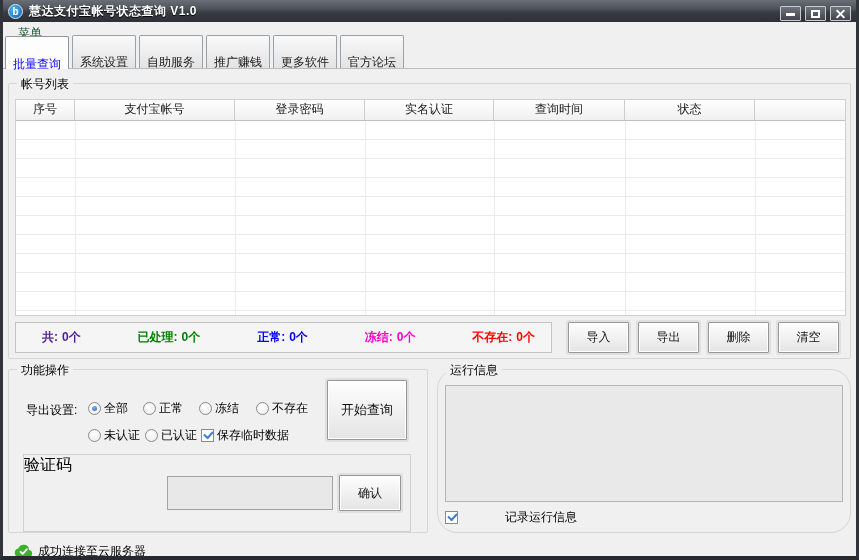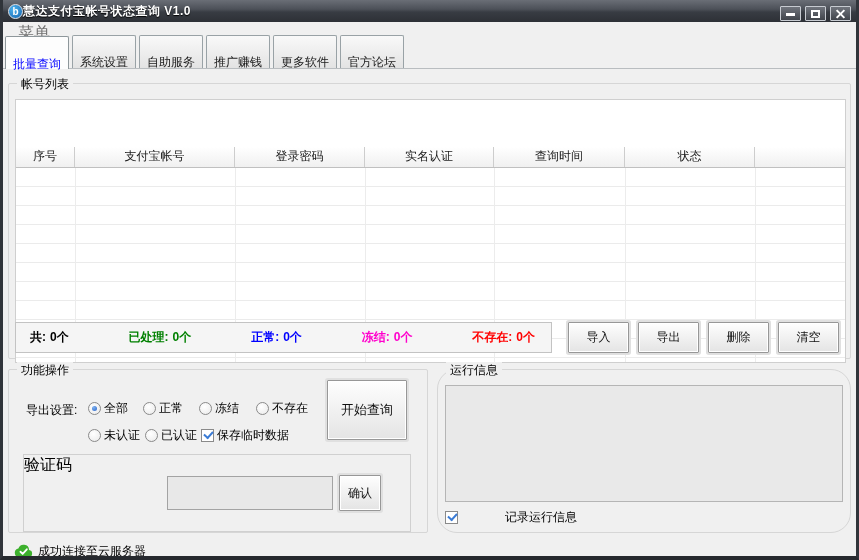--- a/index.html
+++ b/index.html
@@ -4,51 +4,51 @@
 <style>
   html,body{margin:0;padding:0;background:#9aa0a6;font-family:"Liberation Sans","DejaVu Sans",sans-serif;}
   *{box-sizing:border-box;}
   .window{position:relative;width:859px;height:560px;background:#f0f0f0;
     border-left:3px solid #30343a;border-right:3px solid #30343a;border-bottom:4px solid #26292e;overflow:hidden;}
   
   .titlebar{position:relative;height:22px;background:linear-gradient(180deg,#6a6e76 0%,#4c5058 42%,#383c43 55%,#2d3036 100%);
     display:flex;align-items:center;padding-left:5px;}
   .appicon{width:15px;height:15px;border-radius:50%;background:radial-gradient(circle at 35% 30%,#4db3ef,#1565b0);
     border:1px solid #dfe6ee;color:#fff;font-size:10px;font-weight:bold;text-align:center;line-height:13px;flex:0 0 auto;}
-  .title{color:#ffffff;font-size:12px;font-weight:bold;letter-spacing:.5px;
+  .title{color:#ffffff;font-size:12px;font-weight:bold;margin-left:6px;letter-spacing:.5px;
     text-shadow:0 1px 1px #000;white-space:nowrap;}
   .winbtns{position:absolute;right:5px;top:6px;display:flex;}
   .winbtn{width:21px;height:15px;margin-left:4px;border:1px solid #c7cbd1;border-radius:1px;
     background:linear-gradient(180deg,#70747c,#41454c);position:relative;cursor:pointer;}
   .glyph-min{position:absolute;left:5px;top:6px;width:9px;height:3px;background:#fff;}
   .glyph-max{position:absolute;left:5px;top:3px;width:9px;height:8px;border:2px solid #fff;}
   .glyph-close-a,.glyph-close-b{position:absolute;left:4px;top:6px;width:11px;height:2px;background:#fff;}
   .glyph-close-a{transform:rotate(45deg);}
   .glyph-close-b{transform:rotate(-45deg);}
   
   .menubar{height:23px;background:#f0f0f0;display:flex;align-items:center;padding-left:10px;}
-  .menu-item{font-size:16px;color:#737373;padding:2px 5px;cursor:default;}
+  .menu-item{font-size:12px;color:#14532d;padding:2px 5px;cursor:default;}
   .tabstrip{height:23px;display:flex;align-items:flex-end;padding-left:2px;position:relative;z-index:2;}
   .tab{height:21px;line-height:20px;padding:16px 7px;margin-right:3px;font-size:12px;color:#1a1a1a;
     background:linear-gradient(180deg,#f9f9f9,#e3e3e3);border:1px solid #99a2a6;border-bottom:none;
     border-radius:2px 2px 0 0;cursor:pointer;white-space:nowrap;}
   .tab.active{height:23px;line-height:22px;background:#fdfdfd;color:#0000ff;margin-bottom:-1px;
     border-color:#8e979b;}
   .page{position:absolute;left:0;right:0;top:68px;bottom:0;background:#f0f0f0;border-top:1px solid #b9bdc0;}
   
   .groupbox{position:absolute;border:1px solid #d6d6d6;border-radius:2px;}
   .groupbox>.gb-title{position:absolute;top:-8px;left:8px;background:#f0f0f0;padding:0 4px;font-size:12px;color:#000;}
   #gb-accounts{left:5px;top:14px;width:843px;height:276px;}
   #gb-ops{left:5px;top:300px;width:420px;height:164px;}
   #gb-captcha{position:absolute;left:14px;top:84px;width:388px;height:78px;border:1px solid #d0d0d0;}
   #gb-runinfo{left:434px;top:300px;width:414px;height:164px;border-radius:20px;}
   
   .table{position:absolute;left:6px;top:15px;width:831px;border:1px solid #cfcfcf;background:#fff;}
   .thead{display:flex;height:21px;background:linear-gradient(180deg,#ffffff,#f0f0f0);
-    border-bottom:1px solid #c0c0c0;margin-top:47px;}
+    border-bottom:1px solid #c0c0c0;}
   .th{font-size:12px;color:#1a1a1a;text-align:center;line-height:19px;border-right:1px solid #cdcdcd;
     overflow:hidden;white-space:nowrap;cursor:default;}
   .c0{width:59px;} .c1{width:160px;} .c2{width:130px;} .c3{width:129px;} .c4{width:131px;} .c5{width:130px;}
   .c6{flex:1;border-right:none;}
   .tbody{position:relative;height:194px;
     background:repeating-linear-gradient(180deg,#ffffff 0px,#ffffff 18px,#ebebeb 18px,#ebebeb 19px);}
   .vline{position:absolute;top:0;bottom:0;width:1px;background:#ececec;}
   
   .stats{position:absolute;left:6px;top:238px;width:537px;height:31px;border:1px solid #c3c3c3;
     background:#f5f5f5;display:flex;align-items:center;justify-content:space-between;padding:0 16px 0 14px;}
@@ -66,21 +66,21 @@
     background:radial-gradient(circle at 40% 35%,#ffffff,#e9e9e9);position:relative;flex:0 0 auto;}
   .ctl.checked .radio::after{content:"";position:absolute;left:3px;top:3px;width:5px;height:5px;border-radius:50%;
     background:radial-gradient(circle at 35% 30%,#7db1f0,#2c66c9);}
   .checkbox{width:13px;height:13px;border:1px solid #8a8a8a;background:#fff;position:relative;flex:0 0 auto;}
   .ctl.checked .checkbox::after{content:"";position:absolute;left:2px;top:1px;width:7px;height:4px;
     border-left:2px solid #3a7bd5;border-bottom:2px solid #3a7bd5;transform:rotate(-48deg);}
   .ctl-label{font-size:12px;color:#000;margin-left:3px;white-space:nowrap;}
   #btn-start{position:absolute;left:318px;top:10px;width:80px;height:60px;font-size:13px;}
   .captcha-input{position:absolute;left:143px;top:21px;width:166px;height:34px;background:#e8e8e8;
     border:1px solid #a3a3a3;font-size:13px;padding:0 6px;font-family:inherit;}
-  #btn-confirm{position:absolute;left:315px;top:20px;width:42px;height:36px;}
+  #btn-confirm{position:absolute;left:315px;top:20px;width:62px;height:36px;}
   
   .log{position:absolute;left:7px;top:15px;width:398px;height:117px;background:#e9e9e9;
     border:1px solid #b5b5b5;resize:none;font-family:inherit;font-size:12px;padding:2px 4px;}
   #chk-record{left:7px;top:139px;gap:44px;}
   
   .statusbar{position:absolute;left:0;right:0;top:470px;height:24px;display:flex;align-items:center;padding-left:11px;}
   .status-text{font-size:12px;color:#000;margin-left:5px;}
 </style>
 </head>
 <body>
@@ -136,21 +136,21 @@
           <div class="vline" style="left:59px"></div>
           <div class="vline" style="left:219px"></div>
           <div class="vline" style="left:349px"></div>
           <div class="vline" style="left:478px"></div>
           <div class="vline" style="left:609px"></div>
           <div class="vline" style="left:739px"></div>
         </div>
       </div>
 
       <div class="stats">
-        <span class="stat" style="color: #000000;"><span>共:</span><span class="val">0个</span></span>
+        <span class="stat" style="color: #4c1d95; margin-left: 12px;"><span>共:</span><span class="val">0个</span></span>
         <span class="stat" style="color: rgb(0, 128, 0);"><span>已处理:</span><span class="val">0个</span></span>
         <span class="stat" style="color: rgb(0, 0, 255);"><span>正常:</span><span class="val">0个</span></span>
         <span class="stat" style="color: rgb(255, 0, 204);"><span>冻结:</span><span class="val">0个</span></span>
         <span class="stat" style="color: rgb(255, 0, 0);"><span>不存在:</span><span class="val">0个</span></span>
       </div>
 
       <button class="btn act-btn" id="btn-import">导入</button>
       <button class="btn act-btn" id="btn-export">导出</button>
       <button class="btn act-btn" id="btn-delete">删除</button>
       <button class="btn act-btn" id="btn-clear">清空</button>

